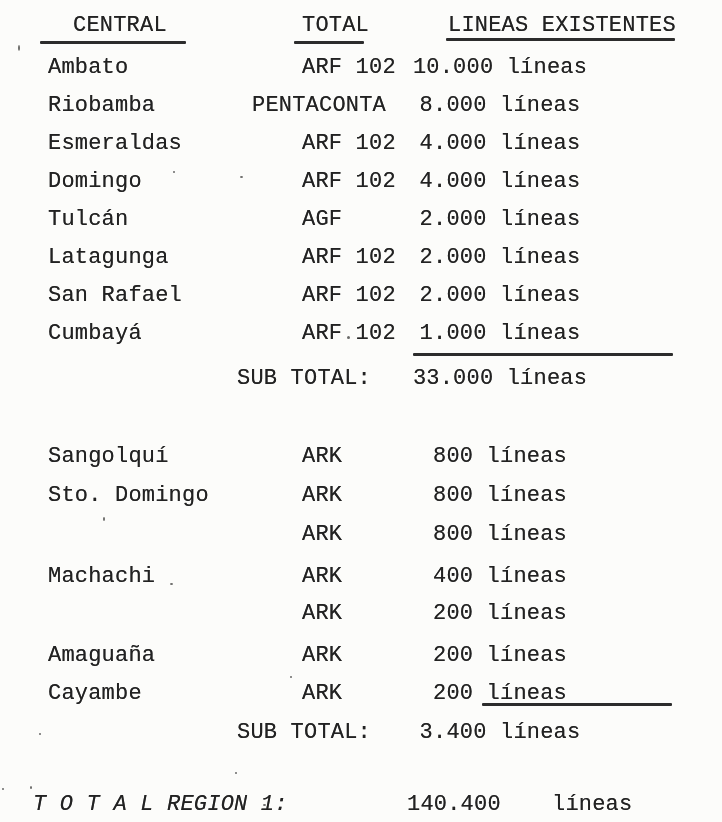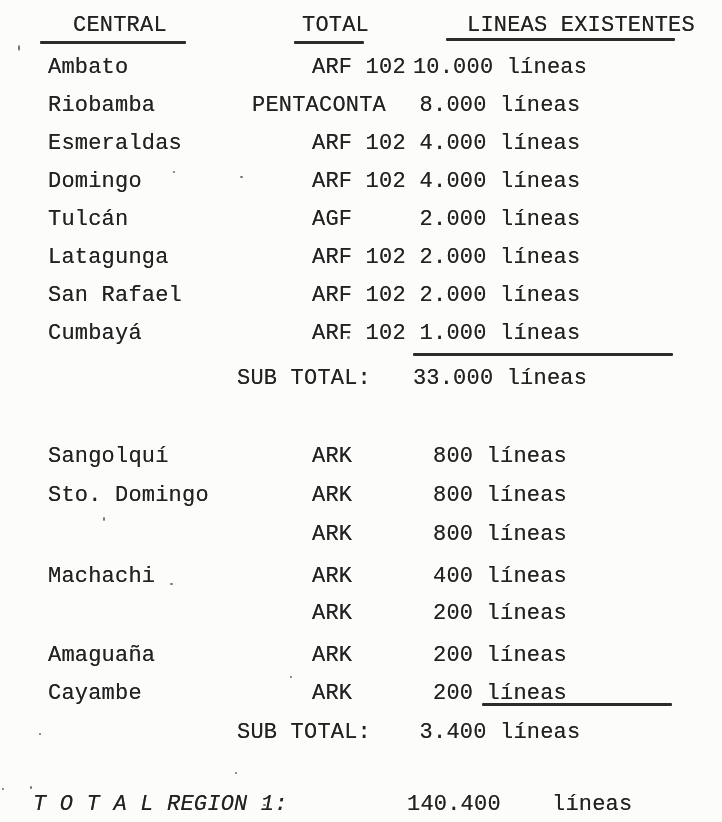--- a/index.html
+++ b/index.html
@@ -11,27 +11,27 @@
     overflow:hidden;
     font-family:"Liberation Mono","DejaVu Sans Mono",monospace;
     font-size:22px;
     color:#222;
     letter-spacing:0.2px;
   }
   .txt{filter:blur(0.25px); text-shadow:0 0 0.6px rgba(30,30,30,0.65);}
   .row{position:absolute;left:0;width:722px;height:26px;line-height:26px;white-space:nowrap;padding-left:25px;}
   .cell{position:absolute;top:0;line-height:26px;}
   .central{left:48px;}
-  .tipo{left:312px;}
+  .tipo{left:302px;}
   .tipo.penta{left:252px;}
   .subtotal-label{left:237px;}
   .lineas{left:350px;width:300px;text-align:center;}
   .hdr-central{left:73px;}
   .hdr-tipo{left:302px;}
-  .hdr-lineas{left:448px;margin-left:19px;}
+  .hdr-lineas{left:448px;}
   .rule{position:absolute;background:#2c2c2c;border-radius:1px;filter:blur(0.3px);}
   .u-central{left:40px;top:41px;width:146px;height:3px;}
   .u-tipo{left:294px;top:41px;width:70px;height:3px;}
   .u-lineas{left:446px;top:38px;width:229px;height:3px;}
   .u-group1{left:413px;top:353px;width:260px;height:3px;}
   .u-group2{left:482px;top:703px;width:190px;height:3px;}
   .total-label{left:33px;font-style:italic;}
   .total-value{left:407px;}
   .total-unit{left:552px;}
   .speck{position:absolute;background:#6a6a68;border-radius:50%;filter:blur(0.4px);}

